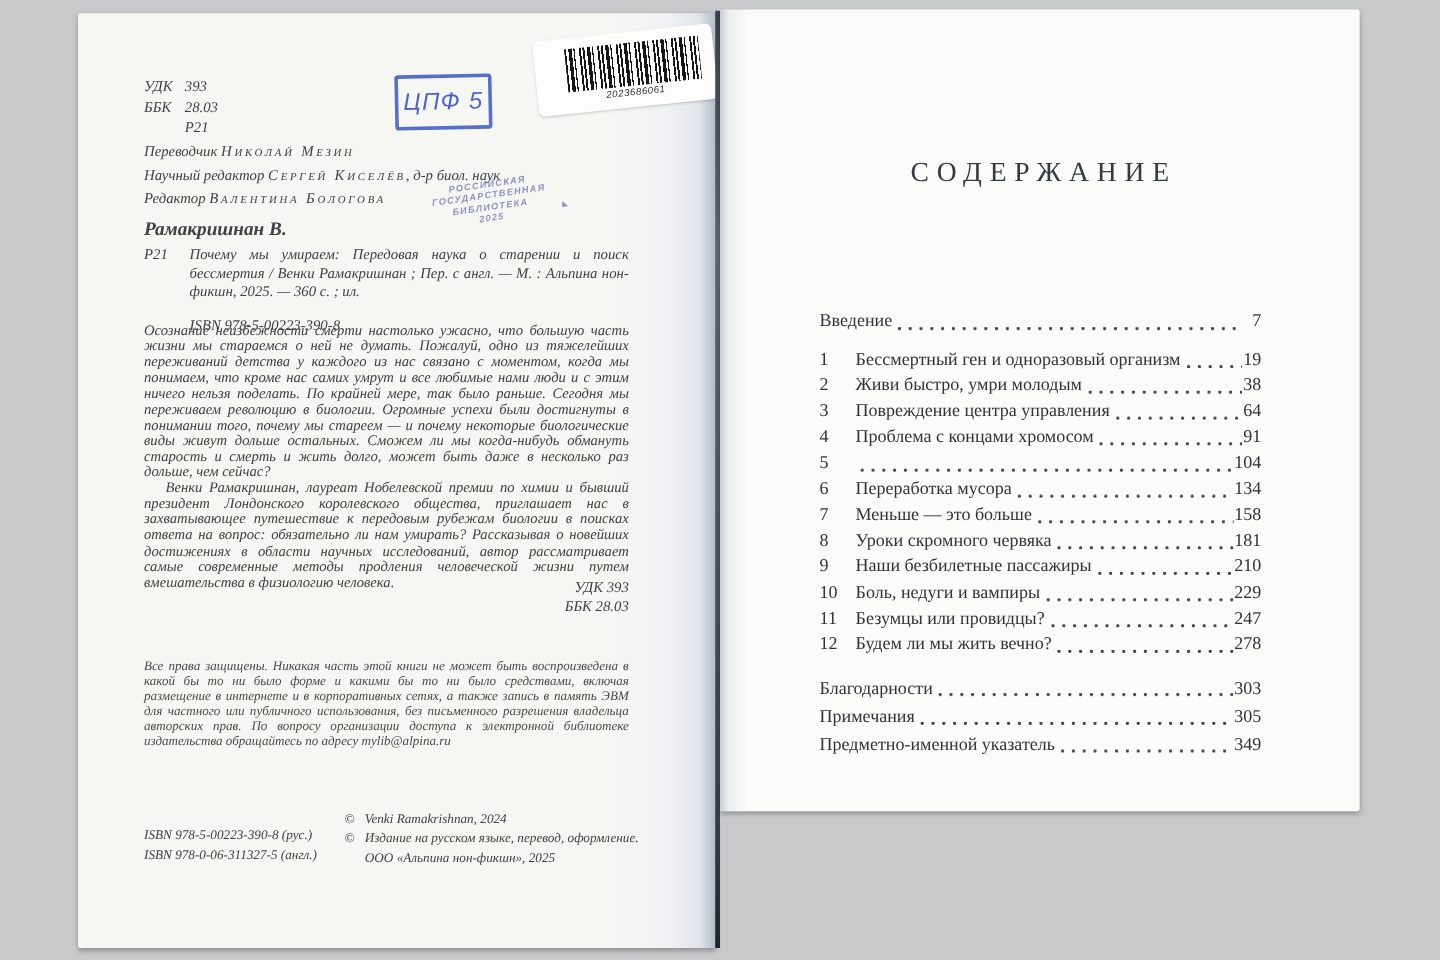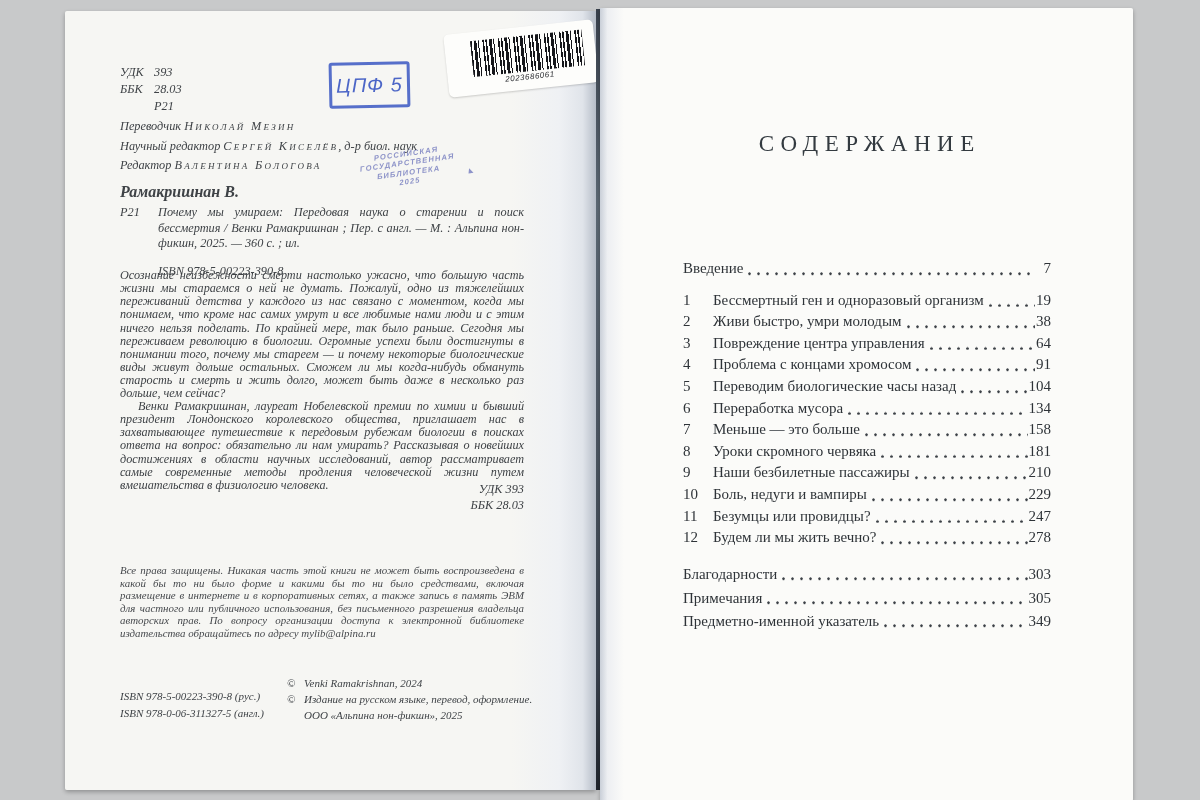--- a/index.html
+++ b/index.html
@@ -12,21 +12,21 @@
   .scene { position: relative; width: 1200px; height: 800px; }
 
   
   .page { position: absolute; box-shadow: 0 2px 4px rgba(0,0,0,.28); }
   .page-left {
     left: 65px; top: 11px; width: 531px; height: 779px;
     background: linear-gradient(90deg, #f6f6f3 0%, #f6f6f3 84%, #eff1f4 93%, #e0e4ea 97.5%, #b6bdc8 100%);
     border-radius: 2px 0 0 2px;
   }
   .page-right {
-    left: 600px; top: 8px; width: 533px; height: 793px;
+    left: 600px; top: 8px; width: 533px; height: 668px;
     background: linear-gradient(90deg, #c9cfd8 0%, #edeff2 1.4%, #fbfbf9 4.5%, #fbfbf9 100%);
     border-radius: 0 2px 2px 0;
   }
   .spine {
     position: absolute; left: 596px; top: 9px; width: 4px; height: 781px;
     background: linear-gradient(180deg, #39414d 0%, #5d6975 25%, #4c5662 55%, #39414d 85%, #20252d 100%);
   }
 
   
   .page-left { color: #3e4246; font-size: 12.3px; font-style: italic; }
@@ -47,21 +47,21 @@
 
   .isbn-line { left: 93px; top: 253px; }
 
   .annot { left: 55px; top: 258px; width: 404px; text-align: justify;
            line-height: 13.15px; font-size: 12.2px; }
   .annot-2 { top: 389px; text-indent: 18px; }
 
   .udk-footer { right: 72px; top: 470px; text-align: right; line-height: 16px; }
 
   .rights { left: 55px; top: 538px; width: 404px; text-align: justify;
-            font-size: 10.9px; line-height: 12.6px; color: #46494d; margin-top: 15px; }
+            font-size: 10.9px; line-height: 12.6px; color: #46494d; }
 
   .footer { left: 55px; top: 664px; width: 404px; height: 70px; font-size: 11px; }
   .isbn-col { position: absolute; left: 0; top: 13px; line-height: 16.5px; white-space: nowrap; }
   .copy-col { position: absolute; left: 167px; top: 0; width: 250px; line-height: 16px; }
   .copy-row { display: flex; }
   .copy-sym { width: 17px; flex: none; }
 
   
   .stamp-cpf {
     left: 264px; top: 51px; width: 81px; height: 46px;
@@ -244,21 +244,20 @@
         <span class="toc-page">64</span>
       </div>
       <div class="toc-row">
         <span class="toc-num">4</span>
         <span class="toc-label">Проблема с концами хромосом</span>
         <span class="toc-dots"></span>
         <span class="toc-page">91</span>
       </div>
       <div class="toc-row">
         <span class="toc-num">5</span>
-        <span class="toc-label">Переводим биологические часы назад</span>
         <span class="toc-dots"></span>
         <span class="toc-page">104</span>
       </div>
       <div class="toc-row">
         <span class="toc-num">6</span>
         <span class="toc-label">Переработка мусора</span>
         <span class="toc-dots"></span>
         <span class="toc-page">134</span>
       </div>
       <div class="toc-row">

